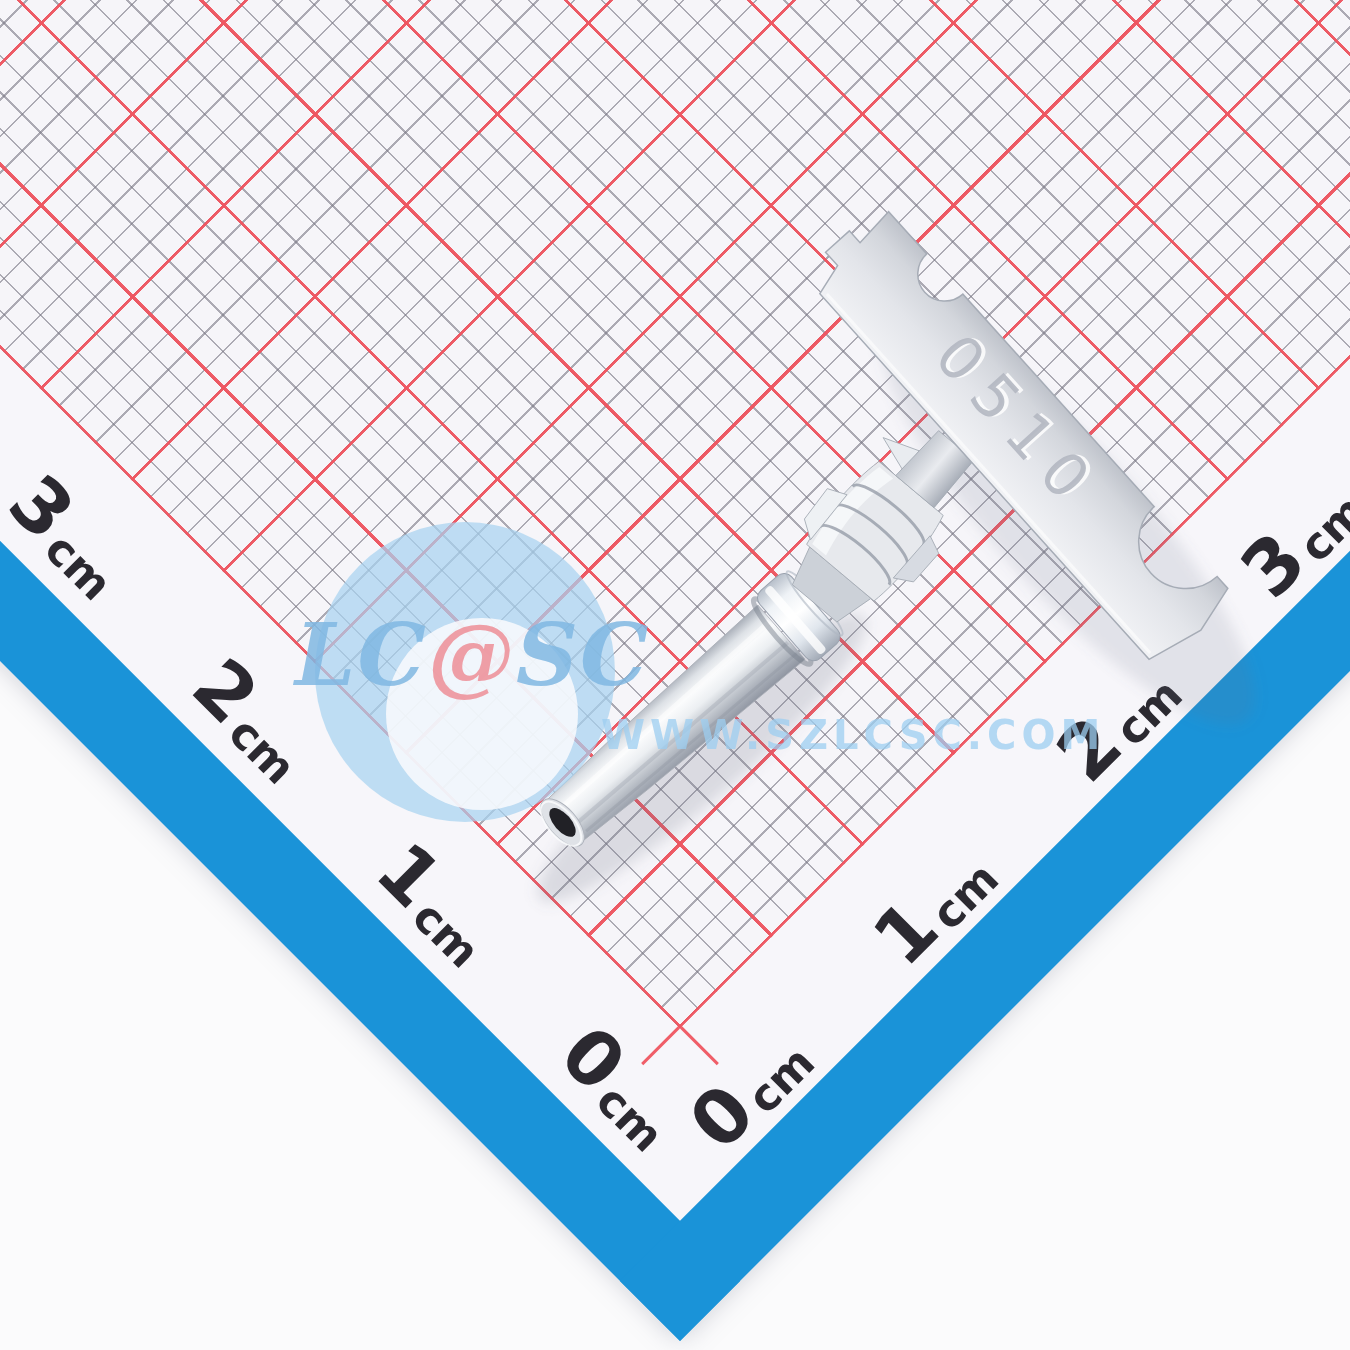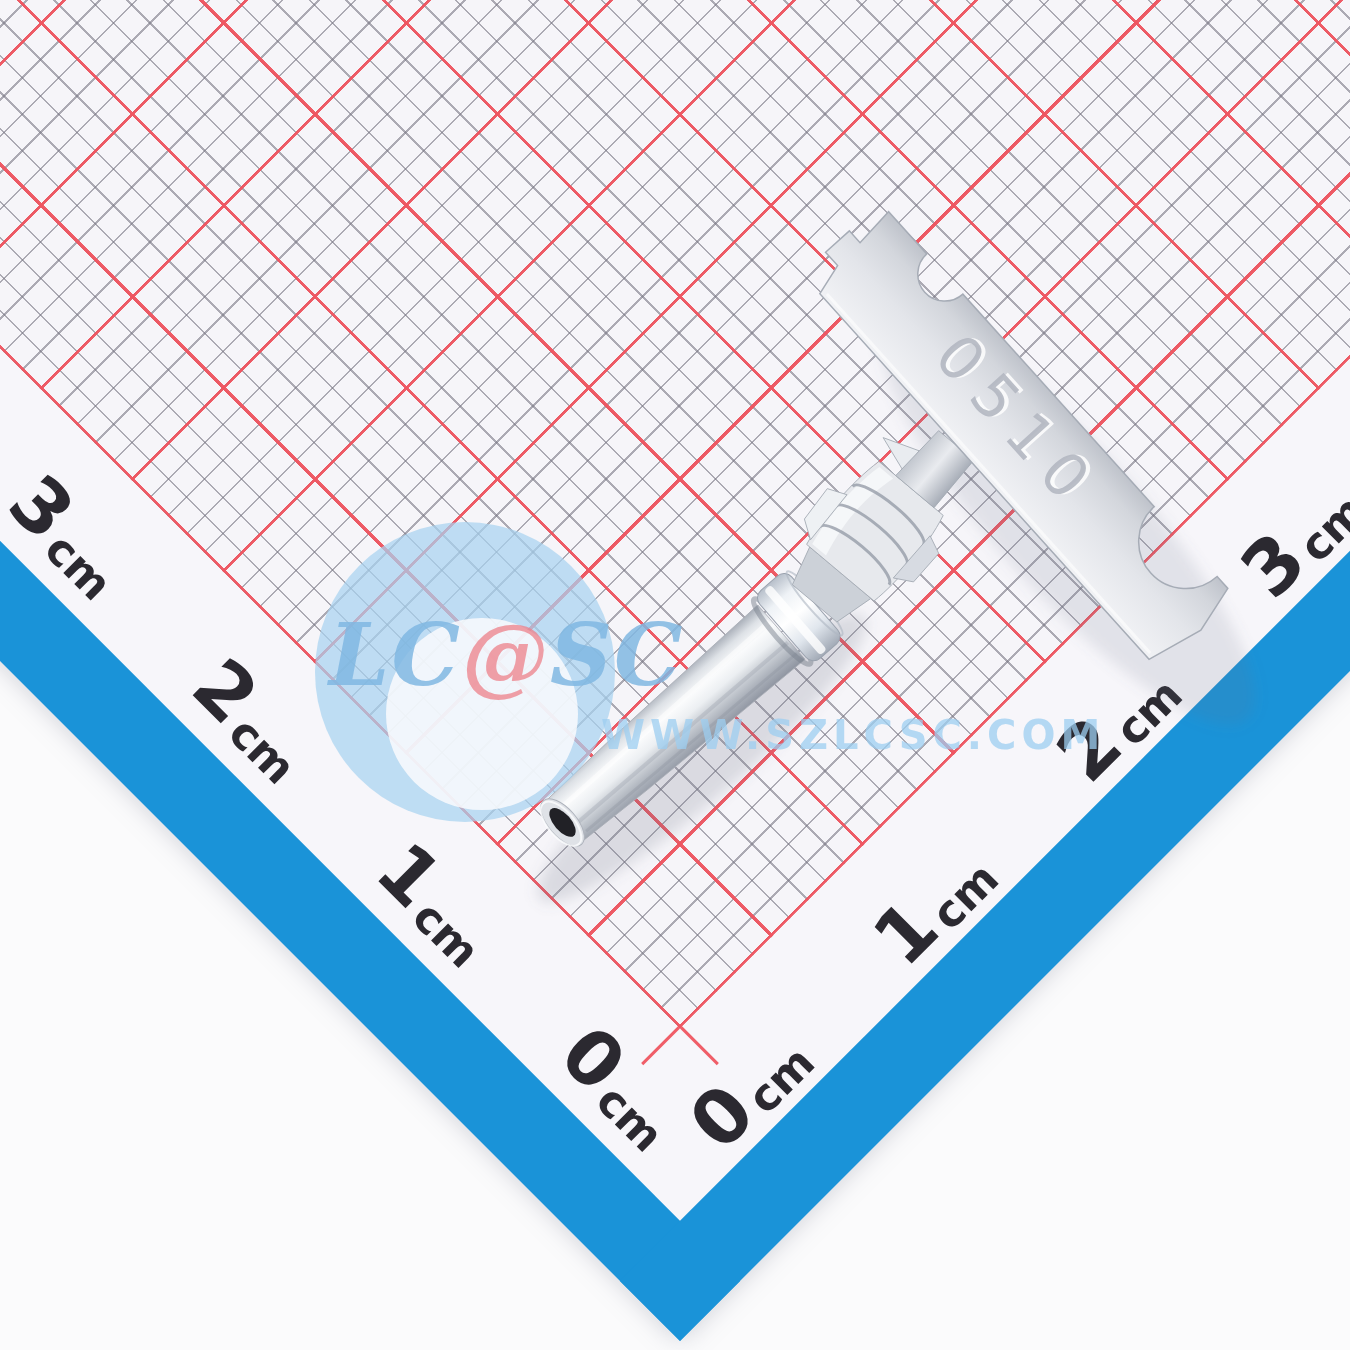--- a/index.html
+++ b/index.html
@@ -46,21 +46,21 @@
     position:absolute;left:315px;top:522px;width:300px;height:300px;border-radius:50%;
     background:rgba(168,210,240,0.72);
   }
   .wm-disc-cut{
     position:absolute;left:386px;top:618px;width:192px;height:192px;border-radius:50%;
     background:rgba(250,250,253,0.85);
   }
   .wm-text{
     position:absolute;left:295px;top:612px;width:330px;text-align:center;
     font-family:"DejaVu Serif", serif;font-style:italic;font-weight:700;
-    font-size:86px;line-height:1;letter-spacing:2px;white-space:nowrap;margin-left:34px;
+    font-size:86px;line-height:1;letter-spacing:2px;white-space:nowrap;
   }
   .wm-text .b{color:rgba(128,183,226,0.85);}
   .wm-text .r{color:rgba(236,128,138,0.75);}
   .wm-cn{
     position:absolute;left:593px;top:580px;
     font-size:104px;font-weight:700;letter-spacing:14px;line-height:1.1;
     color:rgba(150,200,236,0.78);white-space:nowrap;
   }
   .wm-url{
     position:absolute;left:601px;top:712px;

